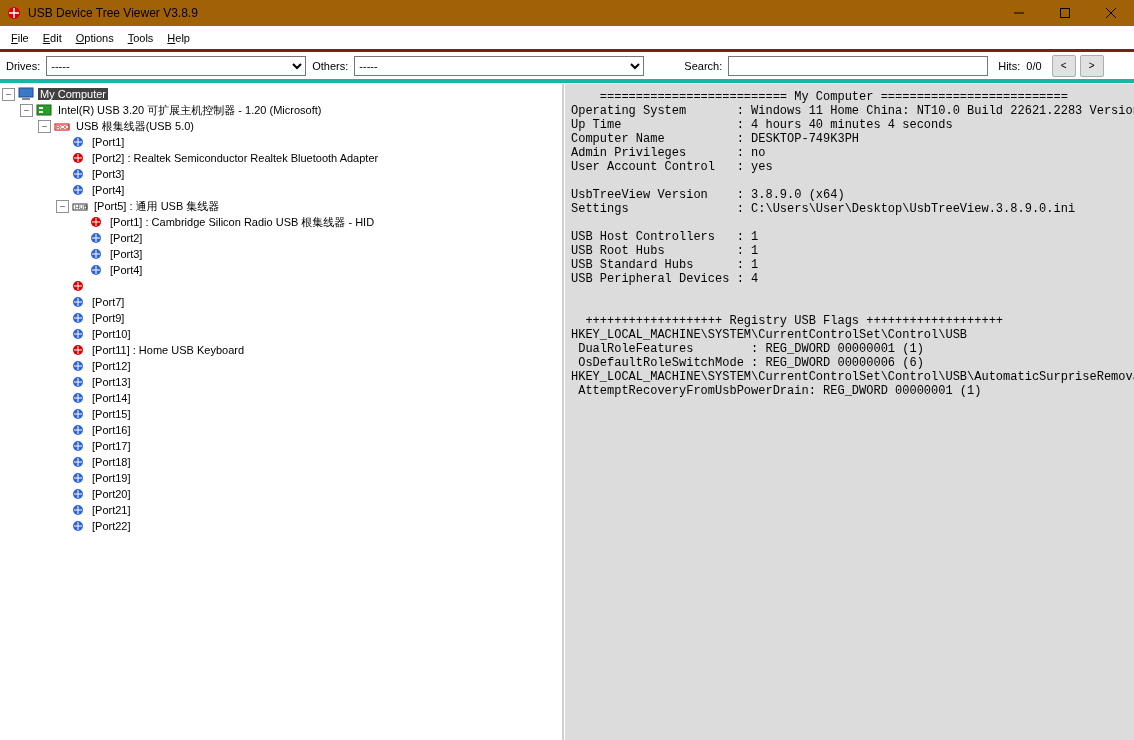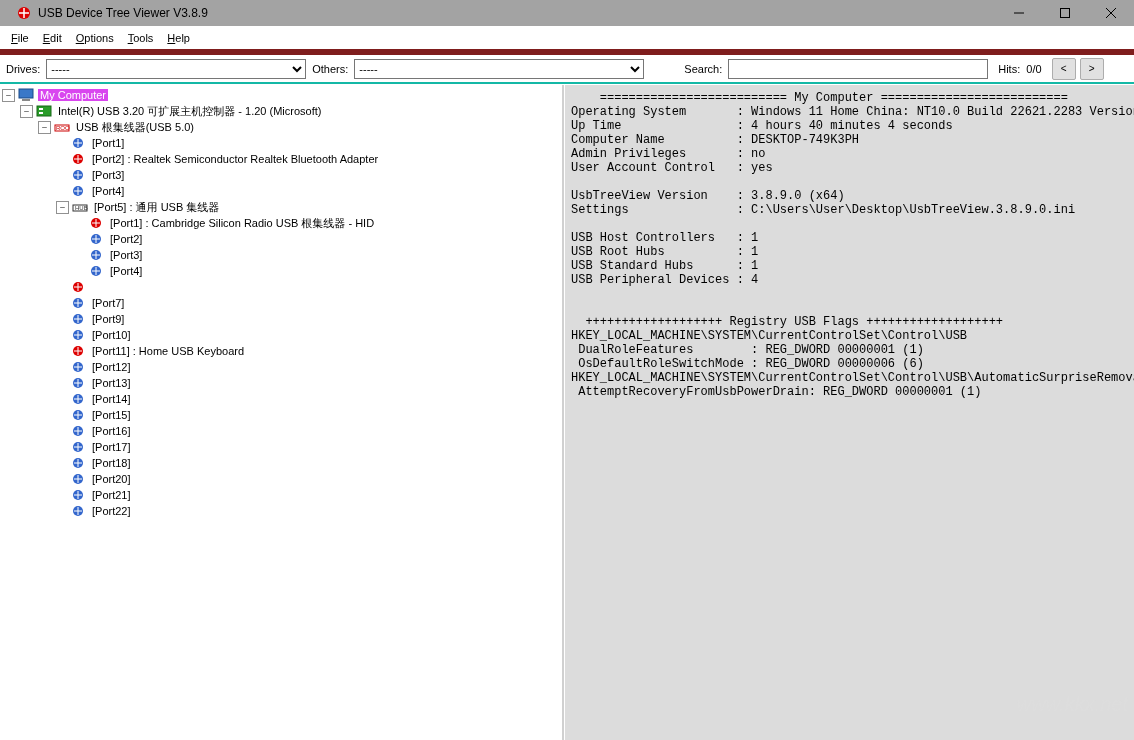--- a/index.html
+++ b/index.html
@@ -1,42 +1,42 @@
 <!DOCTYPE html>
 <html><head>
 <meta charset="utf-8">
 <style>
 html,body{margin:0;padding:0;font-family:Tahoma,"Segoe UI",Arial,sans-serif;font-size:11px;color:#000;background:#fff;width:1134px;height:740px;overflow:hidden}
-.titlebar{height:26px;display:flex;align-items:center;padding:0 0 0 16px;background:#a3a3a3}
+.titlebar{height:26px;display:flex;align-items:center;padding:0 0 0 6px;background:#a16207}
 .titlebar .appicon{width:16px;height:16px;margin-right:6px}
 .titlebar .title{flex:1;font-size:12px}
 .winbtns{display:flex}
 .winbtn{width:46px;height:26px;display:flex;align-items:center;justify-content:center;font-family:monospace;font-size:13px}
-.menubar{height:19px;display:flex;align-items:center;padding:2px 4px;border-bottom:6px solid #7f1d1d}
+.menubar{height:19px;display:flex;align-items:center;padding:2px 4px;border-bottom:3px solid #7f1d1d}
 .menuitem{padding:1px 7px;cursor:default}
 .menuitem u{text-decoration:underline}
-.toolbar{height:23px;display:flex;align-items:center;padding:2px 4px;border-bottom:2px solid #14b8a6;gap:4px;font-size:11px}
+.toolbar{height:23px;display:flex;align-items:center;padding:2px 4px;border-bottom:4px solid #14b8a6;gap:4px;font-size:11px}
 .tlabel{padding:0 2px}
 select.combo{height:20px;font-size:11px;border:1px solid #767676;background:#fff}
 input.search{height:18px;font-size:11px;border:1px solid #767676;padding:0 4px;background:#fff}
 .hits{padding:0 6px}
 .navbtn{width:22px;height:20px;border:1px solid #adadad;background:#e1e1e1;display:flex;align-items:center;justify-content:center;border-radius:2px;font-size:10px}
 .main{display:flex;height:664px;border-top:1px solid #fff}
 .tree{width:560px;overflow:auto;border-right:2px solid #d0d0d0;padding:2px 0 2px 2px;position:relative}
 .details{flex:1;background:#dcdcdc;padding:6px 6px;font-family:Consolas,'Courier New',monospace;font-size:12px;line-height:14px;white-space:pre;overflow:auto;border-left:1px solid #fff}
 
 ul.tree-ul{list-style:none;margin:0;padding:0}
 ul.tree-ul ul{list-style:none;margin:0;padding:0 0 0 18px}
 li.tree-li{white-space:nowrap}
 .noderow{display:flex;align-items:center;height:16px}
 .exp{width:11px;height:11px;border:1px solid #919191;display:inline-flex;align-items:center;justify-content:center;font-size:9px;line-height:9px;margin-right:3px;font-family:monospace;color:#555;background:#fff}
 .exp.none{border:none;background:transparent}
 .nicon{width:16px;height:16px;margin-right:4px;display:inline-flex;align-items:center;justify-content:center;flex:none}
 .nlabel{padding:0 2px}
-.nlabel.sel{background:#d946ef;color:#fff}
+.nlabel.sel{background:#404040;color:#fff}
 
 .i-usb{width:16px;height:16px}
 .wm{position:absolute;right:6px;bottom:24px;font-size:20px;color:#ddd;font-style:italic;pointer-events:none;font-family:Arial}
 </style>
 </head>
 <body>
 
 <div class="titlebar">
   <span class="appicon">
     <svg class="i-usb" viewBox="0 0 16 16">
@@ -382,20 +382,32 @@
                     </li>
                     <li class="tree-li">
                       <div class="noderow">
                         <span class="exp none"></span>
                         <span class="nicon">
                           <svg width="16" height="16">
                             <circle cx="8" cy="8" r="5" fill="#36c"></circle>
                             <path d="M4 8h8M8 4v8" stroke="#fff" stroke-width="1"></path>
                           </svg>
                         </span>
+                        <span class="nlabel">[Port19]</span>
+                      </div>
+                    </li>
+                    <li class="tree-li">
+                      <div class="noderow">
+                        <span class="exp none"></span>
+                        <span class="nicon">
+                          <svg width="16" height="16">
+                            <circle cx="8" cy="8" r="5" fill="#36c"></circle>
+                            <path d="M4 8h8M8 4v8" stroke="#fff" stroke-width="1"></path>
+                          </svg>
+                        </span>
                         <span class="nlabel">[Port20]</span>
                       </div>
                     </li>
                     <li class="tree-li">
                       <div class="noderow">
                         <span class="exp none"></span>
                         <span class="nicon">
                           <svg width="16" height="16">
                             <circle cx="8" cy="8" r="5" fill="#36c"></circle>
                             <path d="M4 8h8M8 4v8" stroke="#fff" stroke-width="1"></path>

